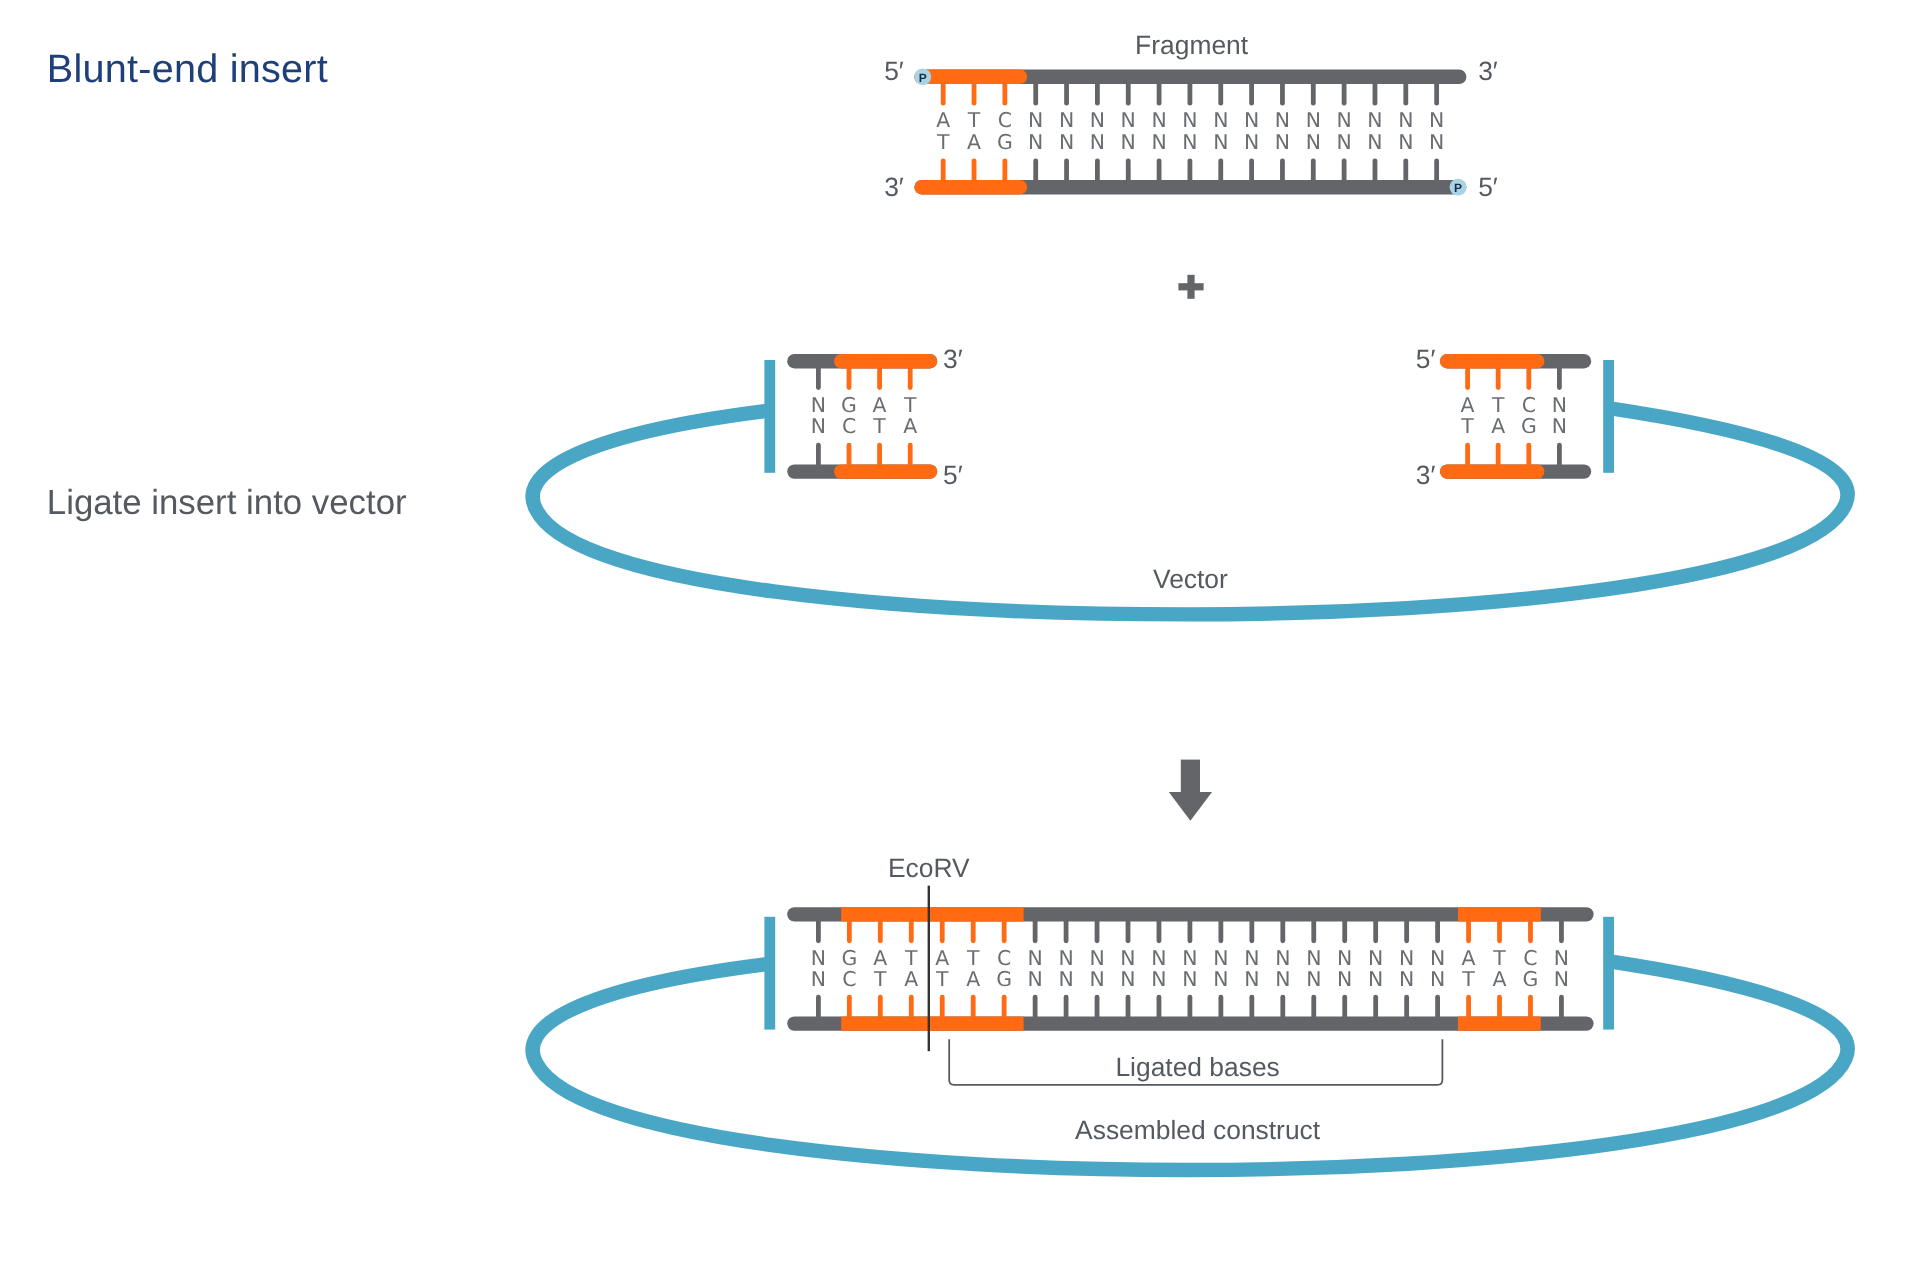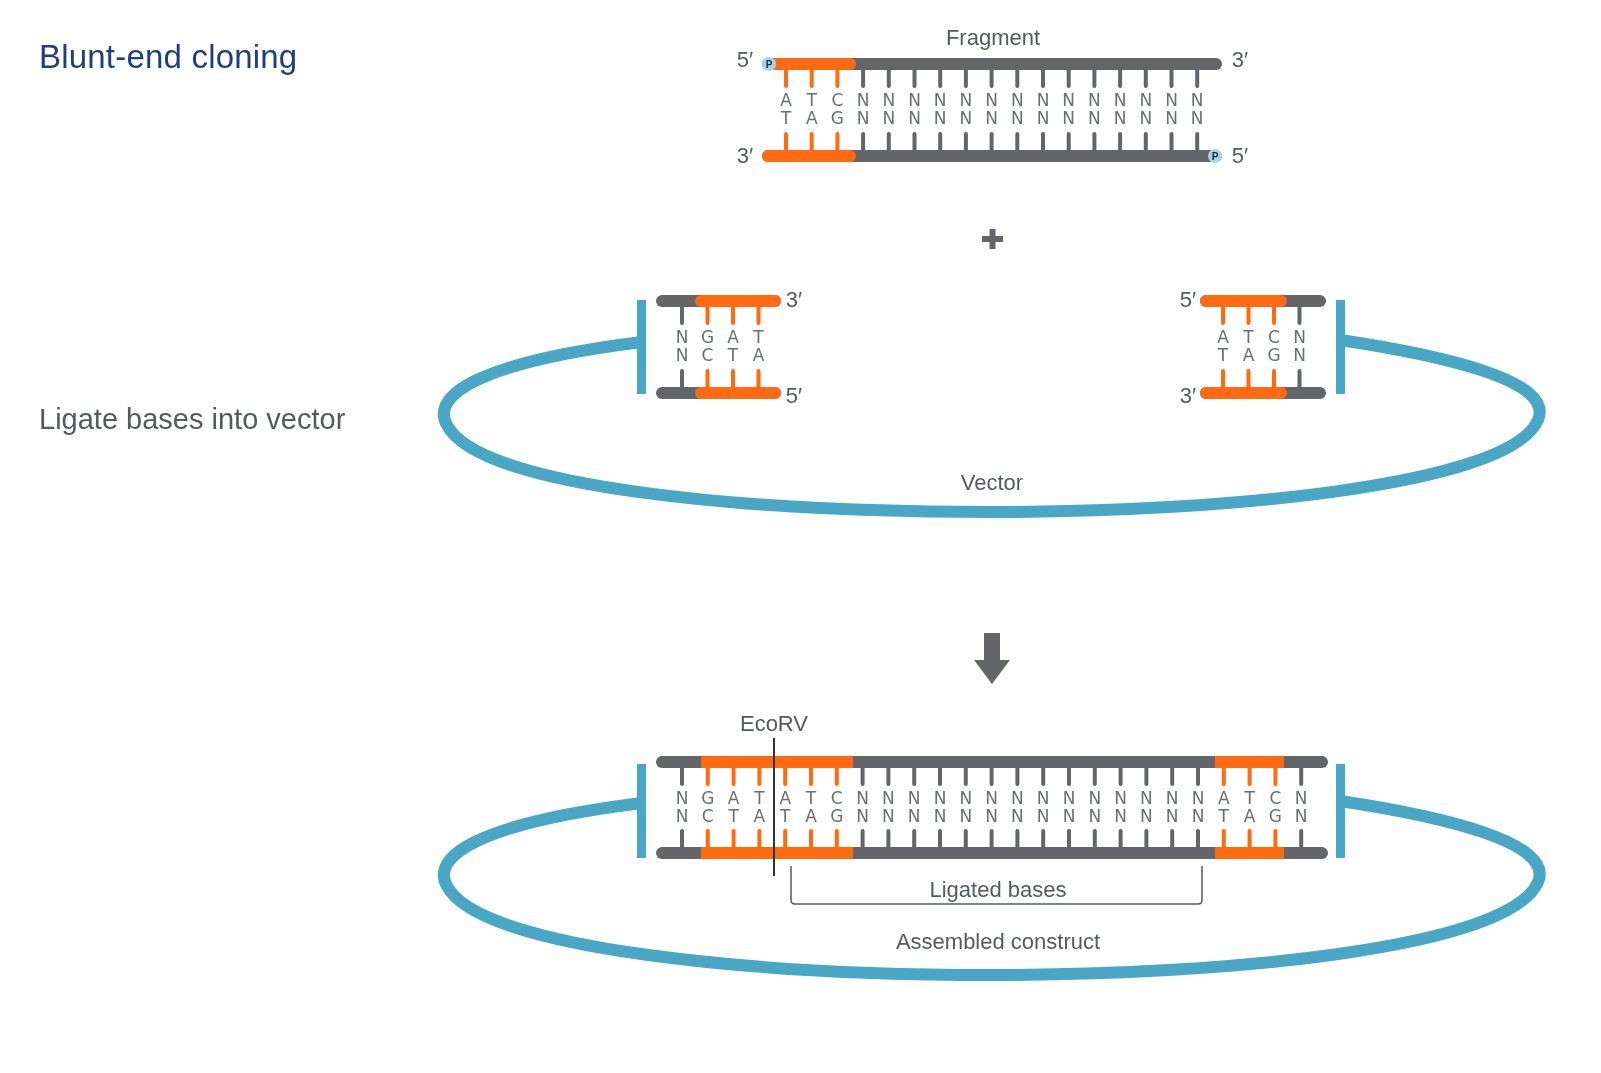--- a/index.html
+++ b/index.html
@@ -7,22 +7,22 @@
   .heading { position: absolute; left: 39px; top: 38px; font-size: 33px; color: #1f3f7a; letter-spacing: 0.2px; }
   .step-label { position: absolute; left: 39px; top: 403px; font-size: 29px; color: #555a60; }
   svg#diagram { position: absolute; left: 0; top: 0; }
   .lbl { font-family: "Liberation Sans", "DejaVu Sans", sans-serif; fill: #555a60; }
   .base { font-family: "DejaVu Sans", sans-serif; font-size: 17px; fill: #6a6e73; text-anchor: middle; }
   .end { font-size: 22px; fill: #555a60; font-family: "Liberation Sans", sans-serif; }
 </style>
 </head>
 <body>
 
-<div class="heading">Blunt-end cloning</div>
-<div class="step-label">Ligate bases into vector</div>
+<div class="heading">Blunt-end insert</div>
+<div class="step-label">Ligate insert into vector</div>
 
 <svg id="diagram" width="1601" height="1073" viewBox="0 0 1601 1073" xmlns="http://www.w3.org/2000/svg">
 
   <g id="fragment">
     <text class="lbl" x="993" y="45" font-size="22" text-anchor="middle">Fragment</text>
     <text class="end" x="745" y="67" text-anchor="middle">5′</text>
     <text class="end" x="1240" y="67" text-anchor="middle">3′</text>
     <text class="end" x="745" y="163" text-anchor="middle">3′</text>
     <text class="end" x="1240" y="163" text-anchor="middle">5′</text>
     <g id="fragment-strands">

